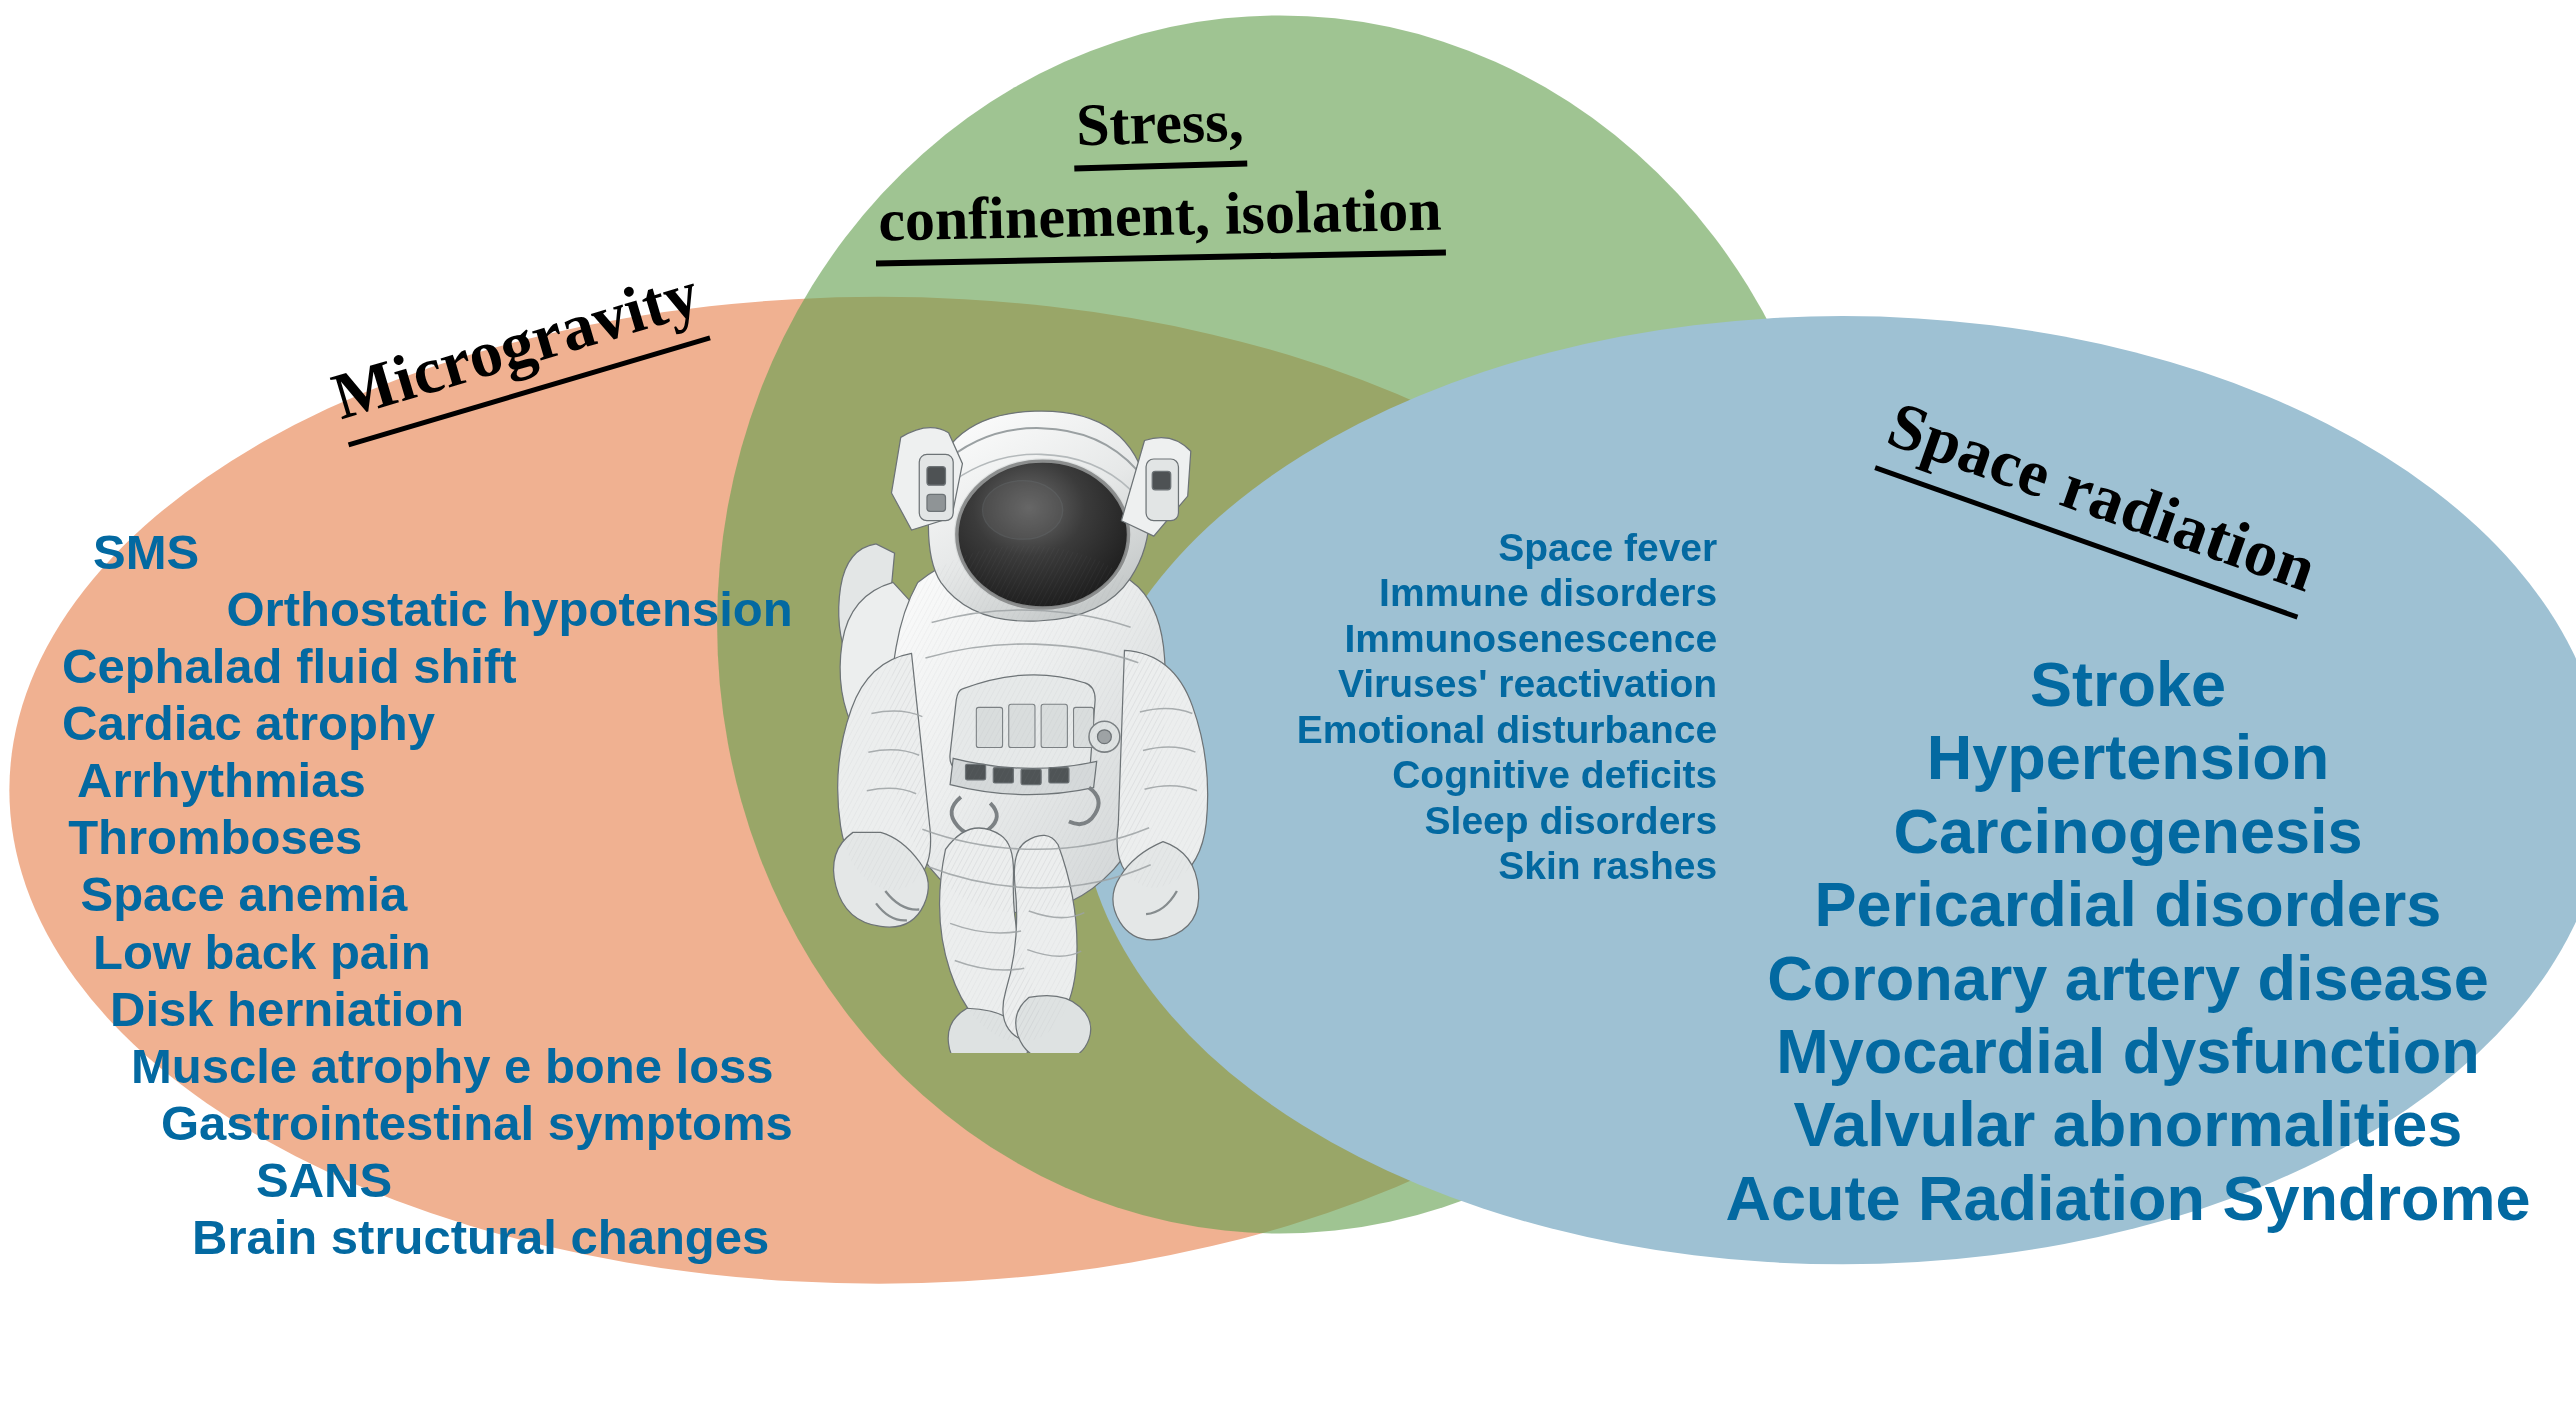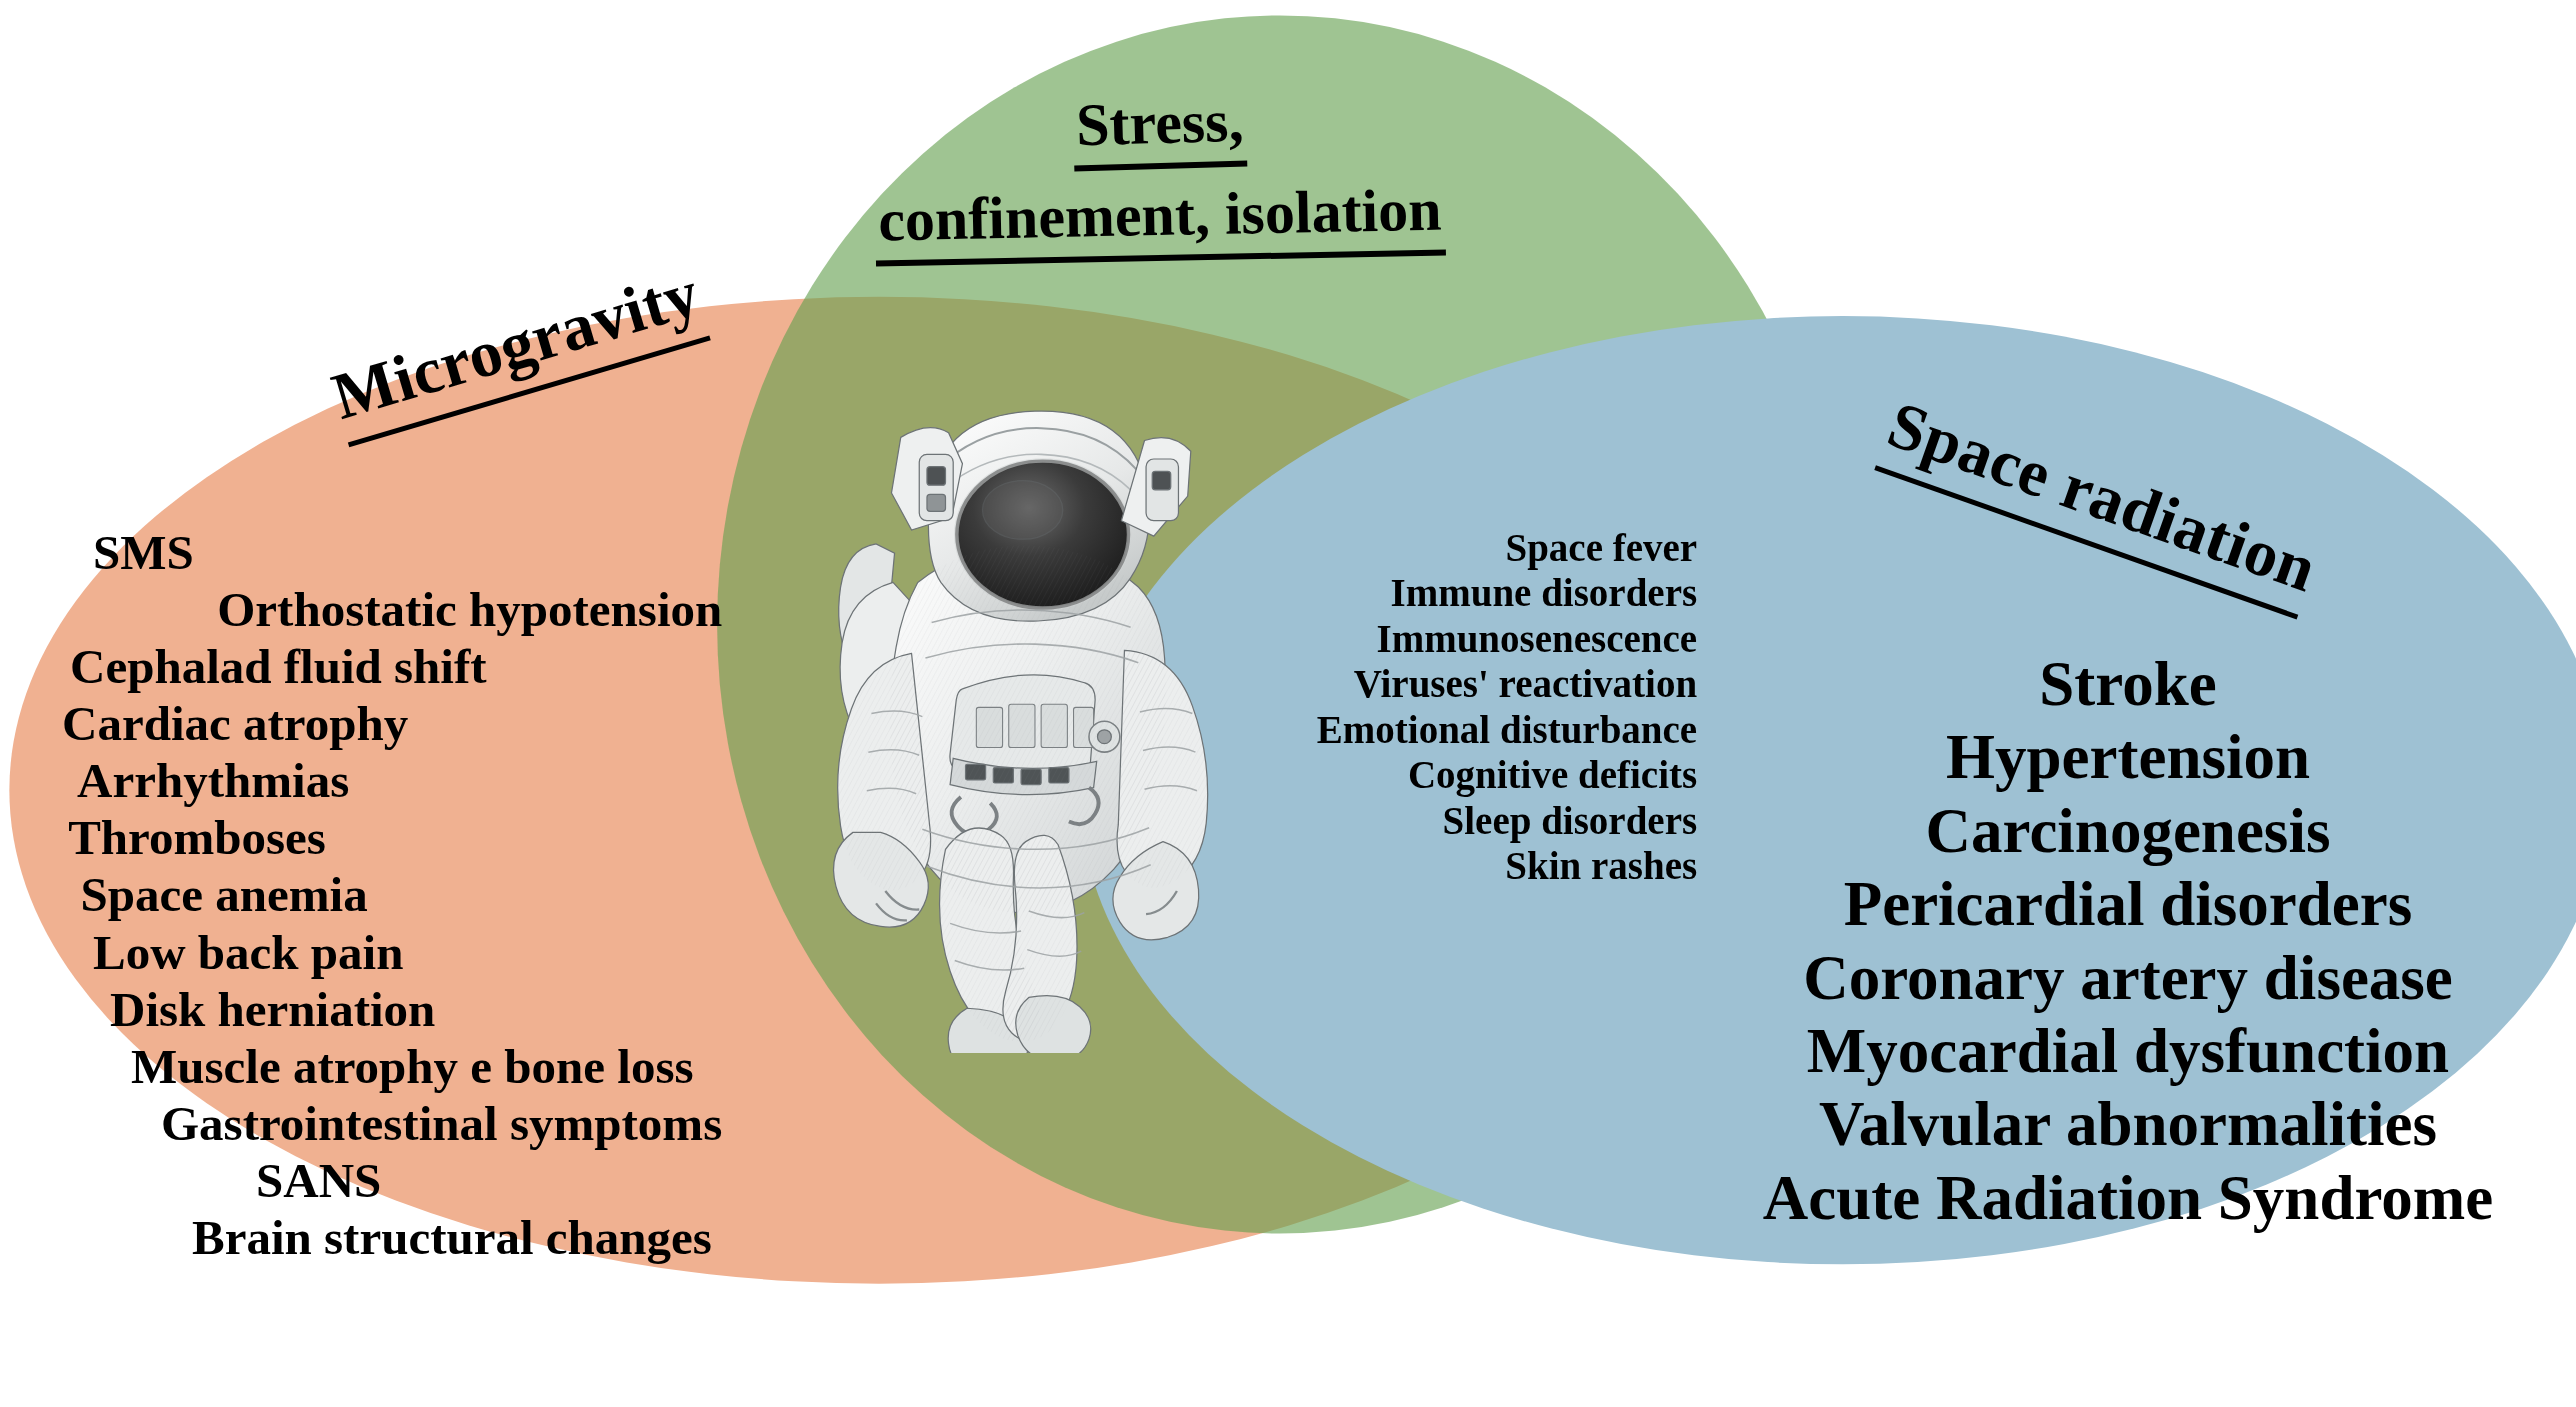--- a/index.html
+++ b/index.html
@@ -22,21 +22,21 @@
   }
   #title-stress{
     left:1160px;top:89px;font-size:60px;text-align:center;
     transform:translateX(-50%);
   }
   #title-stress .ln{display:inline-block;border-bottom:6.2px solid #000;padding:0 3.1px 4.6px 3.1px;}
   #title-stress .ln1{transform:rotate(-1.6deg);}
   #title-stress .ln2{transform:rotate(-1.1deg);margin-top:12.3px;}
 
   
-  .list{position:absolute;font-weight:bold;color:#000000;font-family:Liberation Serif, serif;}
+  .list{position:absolute;font-weight:bold;color:#0369a1;font-family:Liberation Sans, sans-serif;}
   .list .it{white-space:nowrap;line-height:1.165;}
 
   #list-micro{left:62px;top:524px;font-size:49px;text-align:left;}
   #list-micro .it{display:block;}
 
   #list-center{left:1507px;top:525px;font-size:39px;text-align:right;transform:translateX(-50%);}
   #list-center .it{display:block;}
 
   #list-radiation{left:2128px;top:648px;font-size:63px;text-align:center;transform:translateX(-50%);}
   #list-radiation .it{display:block;}
@@ -192,21 +192,21 @@
   <div class="label" id="title-stress">
     <div><span class="ln ln1">Stress,</span></div>
     <div><span class="ln ln2">confinement, isolation</span></div>
   </div>
 
   <div class="label" id="title-radiation">Space radiation</div>
 
   <div class="list" id="list-micro">
       <span class="it" style="margin-left: 31px;">SMS</span>
       <span class="it" style="margin-left: 6.2px; text-align: right;">Orthostatic hypotension</span>
-      <span class="it" style="margin-left: 8px;">Cephalad fluid shift</span>
+      <span class="it" style="margin-left: 0px;">Cephalad fluid shift</span>
       <span class="it" style="margin-left: 0px;">Cardiac atrophy</span>
       <span class="it" style="margin-left: 15px;">Arrhythmias</span>
       <span class="it" style="margin-left: 6.2px;">Thromboses</span>
       <span class="it" style="margin-left: 18.5px;">Space anemia</span>
       <span class="it" style="margin-left: 31px;">Low back pain</span>
       <span class="it" style="margin-left: 48px;">Disk herniation</span>
       <span class="it" style="margin-left: 69px;">Muscle atrophy e bone loss</span>
       <span class="it" style="margin-left: 99px;">Gastrointestinal symptoms</span>
       <span class="it" style="margin-left: 194px;">SANS</span>
       <span class="it" style="margin-left: 130px;">Brain structural changes</span>

